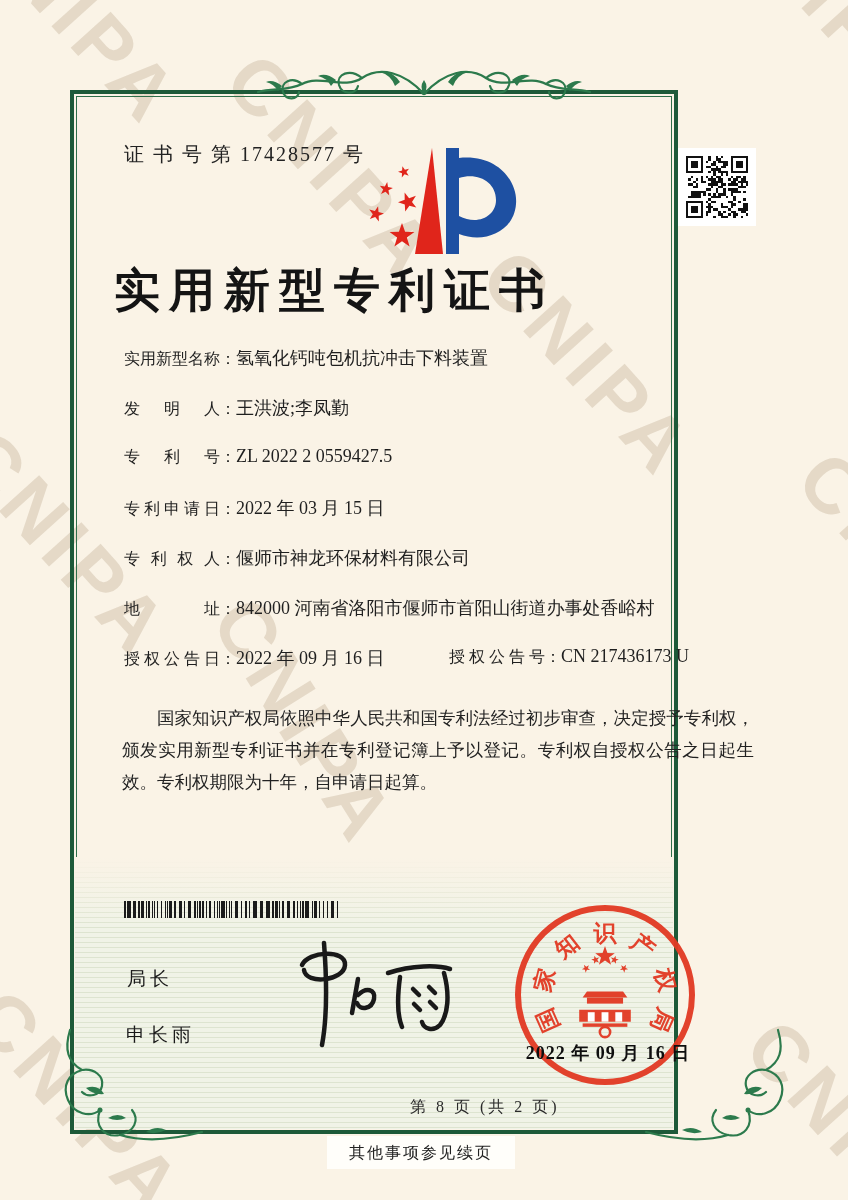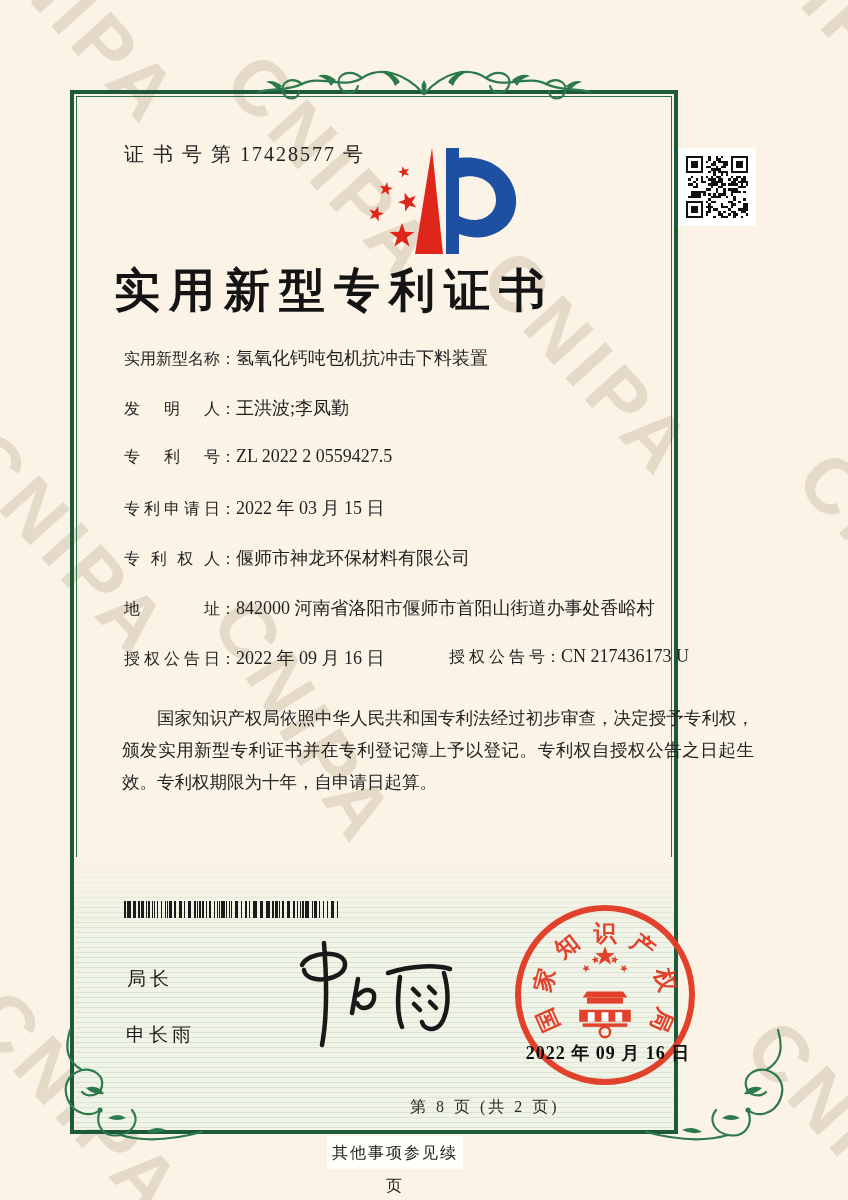--- a/index.html
+++ b/index.html
@@ -102,21 +102,21 @@
   }
   .emblem{position:absolute;left:41px;top:26px;width:86px;height:104px;}
   .seal-date{
     position:absolute;left:449px;top:947px;width:170px;text-align:center;
     font-size:18px;letter-spacing:1px;color:#0e0e0e;font-weight:bold;
   }
   .page-footer{
     position:absolute;left:336px;top:1003px;font-size:16px;letter-spacing:3px;color:#2a2a2a;
   }
   .note-box{
-    position:absolute;left:327px;top:1136px;width:136px;height:33px;background:#fffefa;
+    position:absolute;left:327px;top:1136px;width:188px;height:33px;background:#fffefa;
     text-align:center;line-height:33px;font-size:16px;letter-spacing:2px;color:#222;z-index:2;
   }
   
   .orn-top{position:absolute;left:254px;top:58px;width:340px;height:66px;z-index:2;}
   .orn-corner{position:absolute;width:150px;height:118px;z-index:2;}
   .orn-bl{left:56px;top:1028px;}
   .orn-br{left:642px;top:1028px;transform:scaleX(-1);}
   .orn path{stroke:var(--green-light);fill:none;stroke-width:2.2;stroke-linecap:round;}
   .orn .leaf{fill:var(--green-light);stroke:none;}
   

